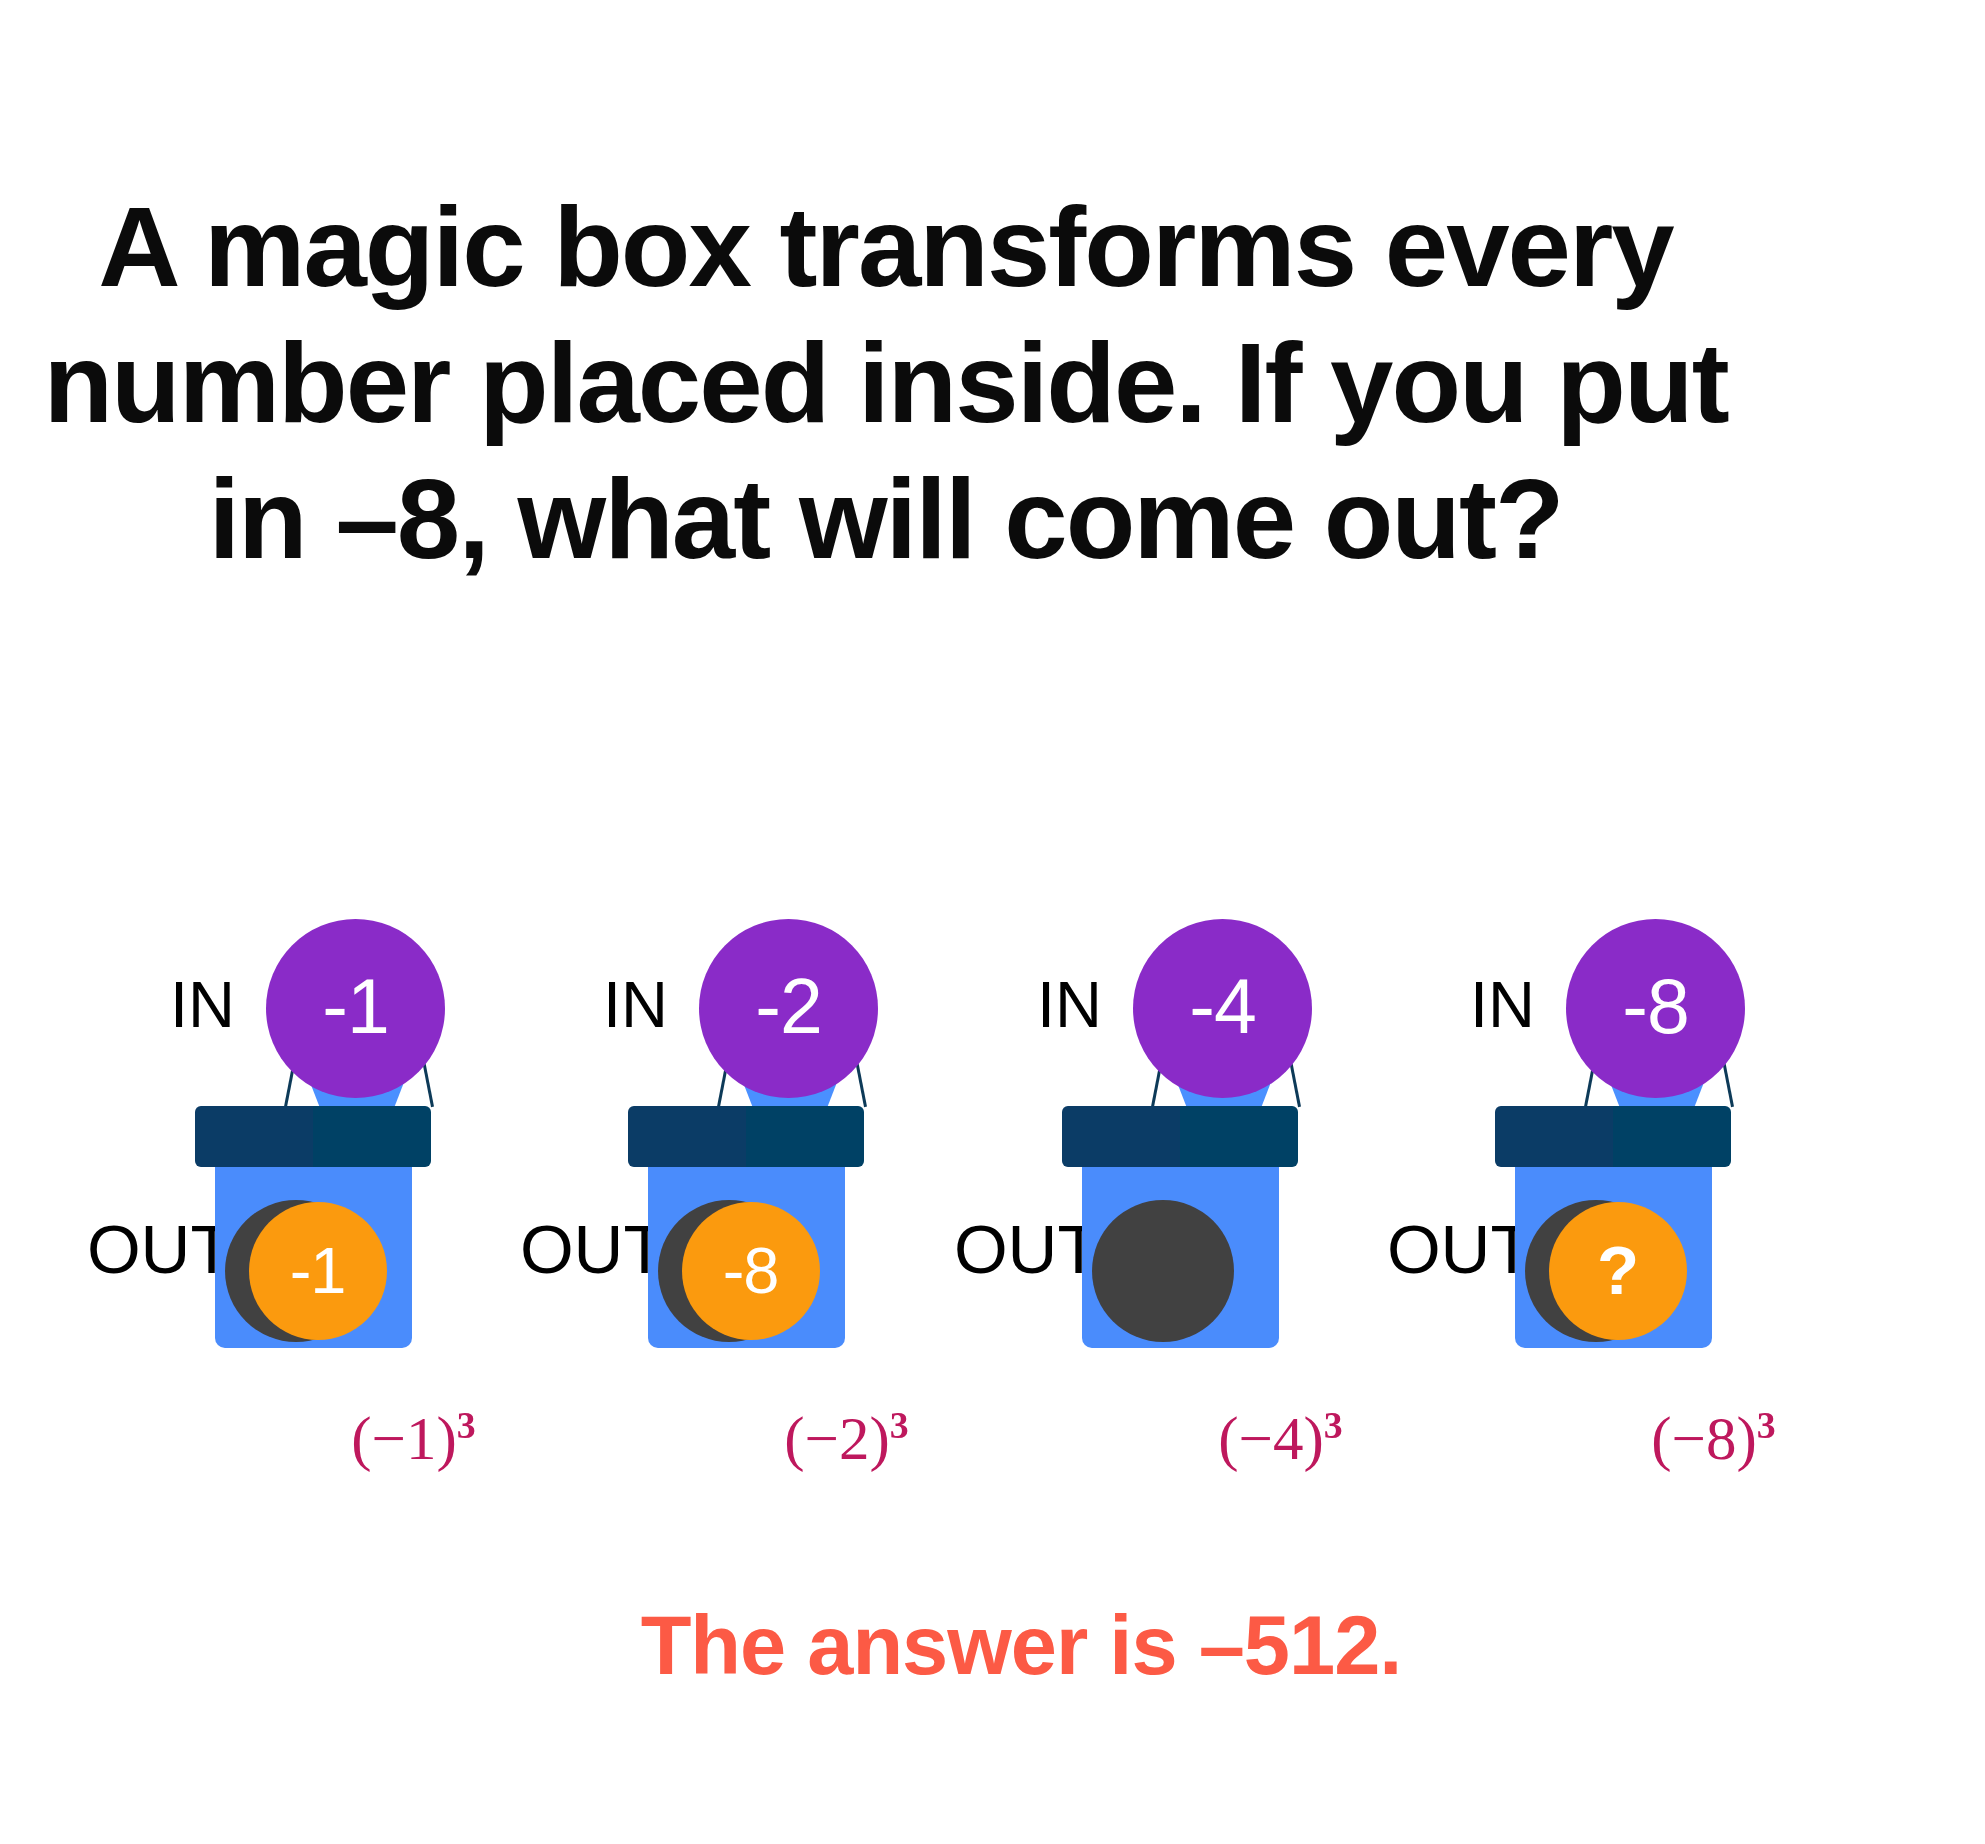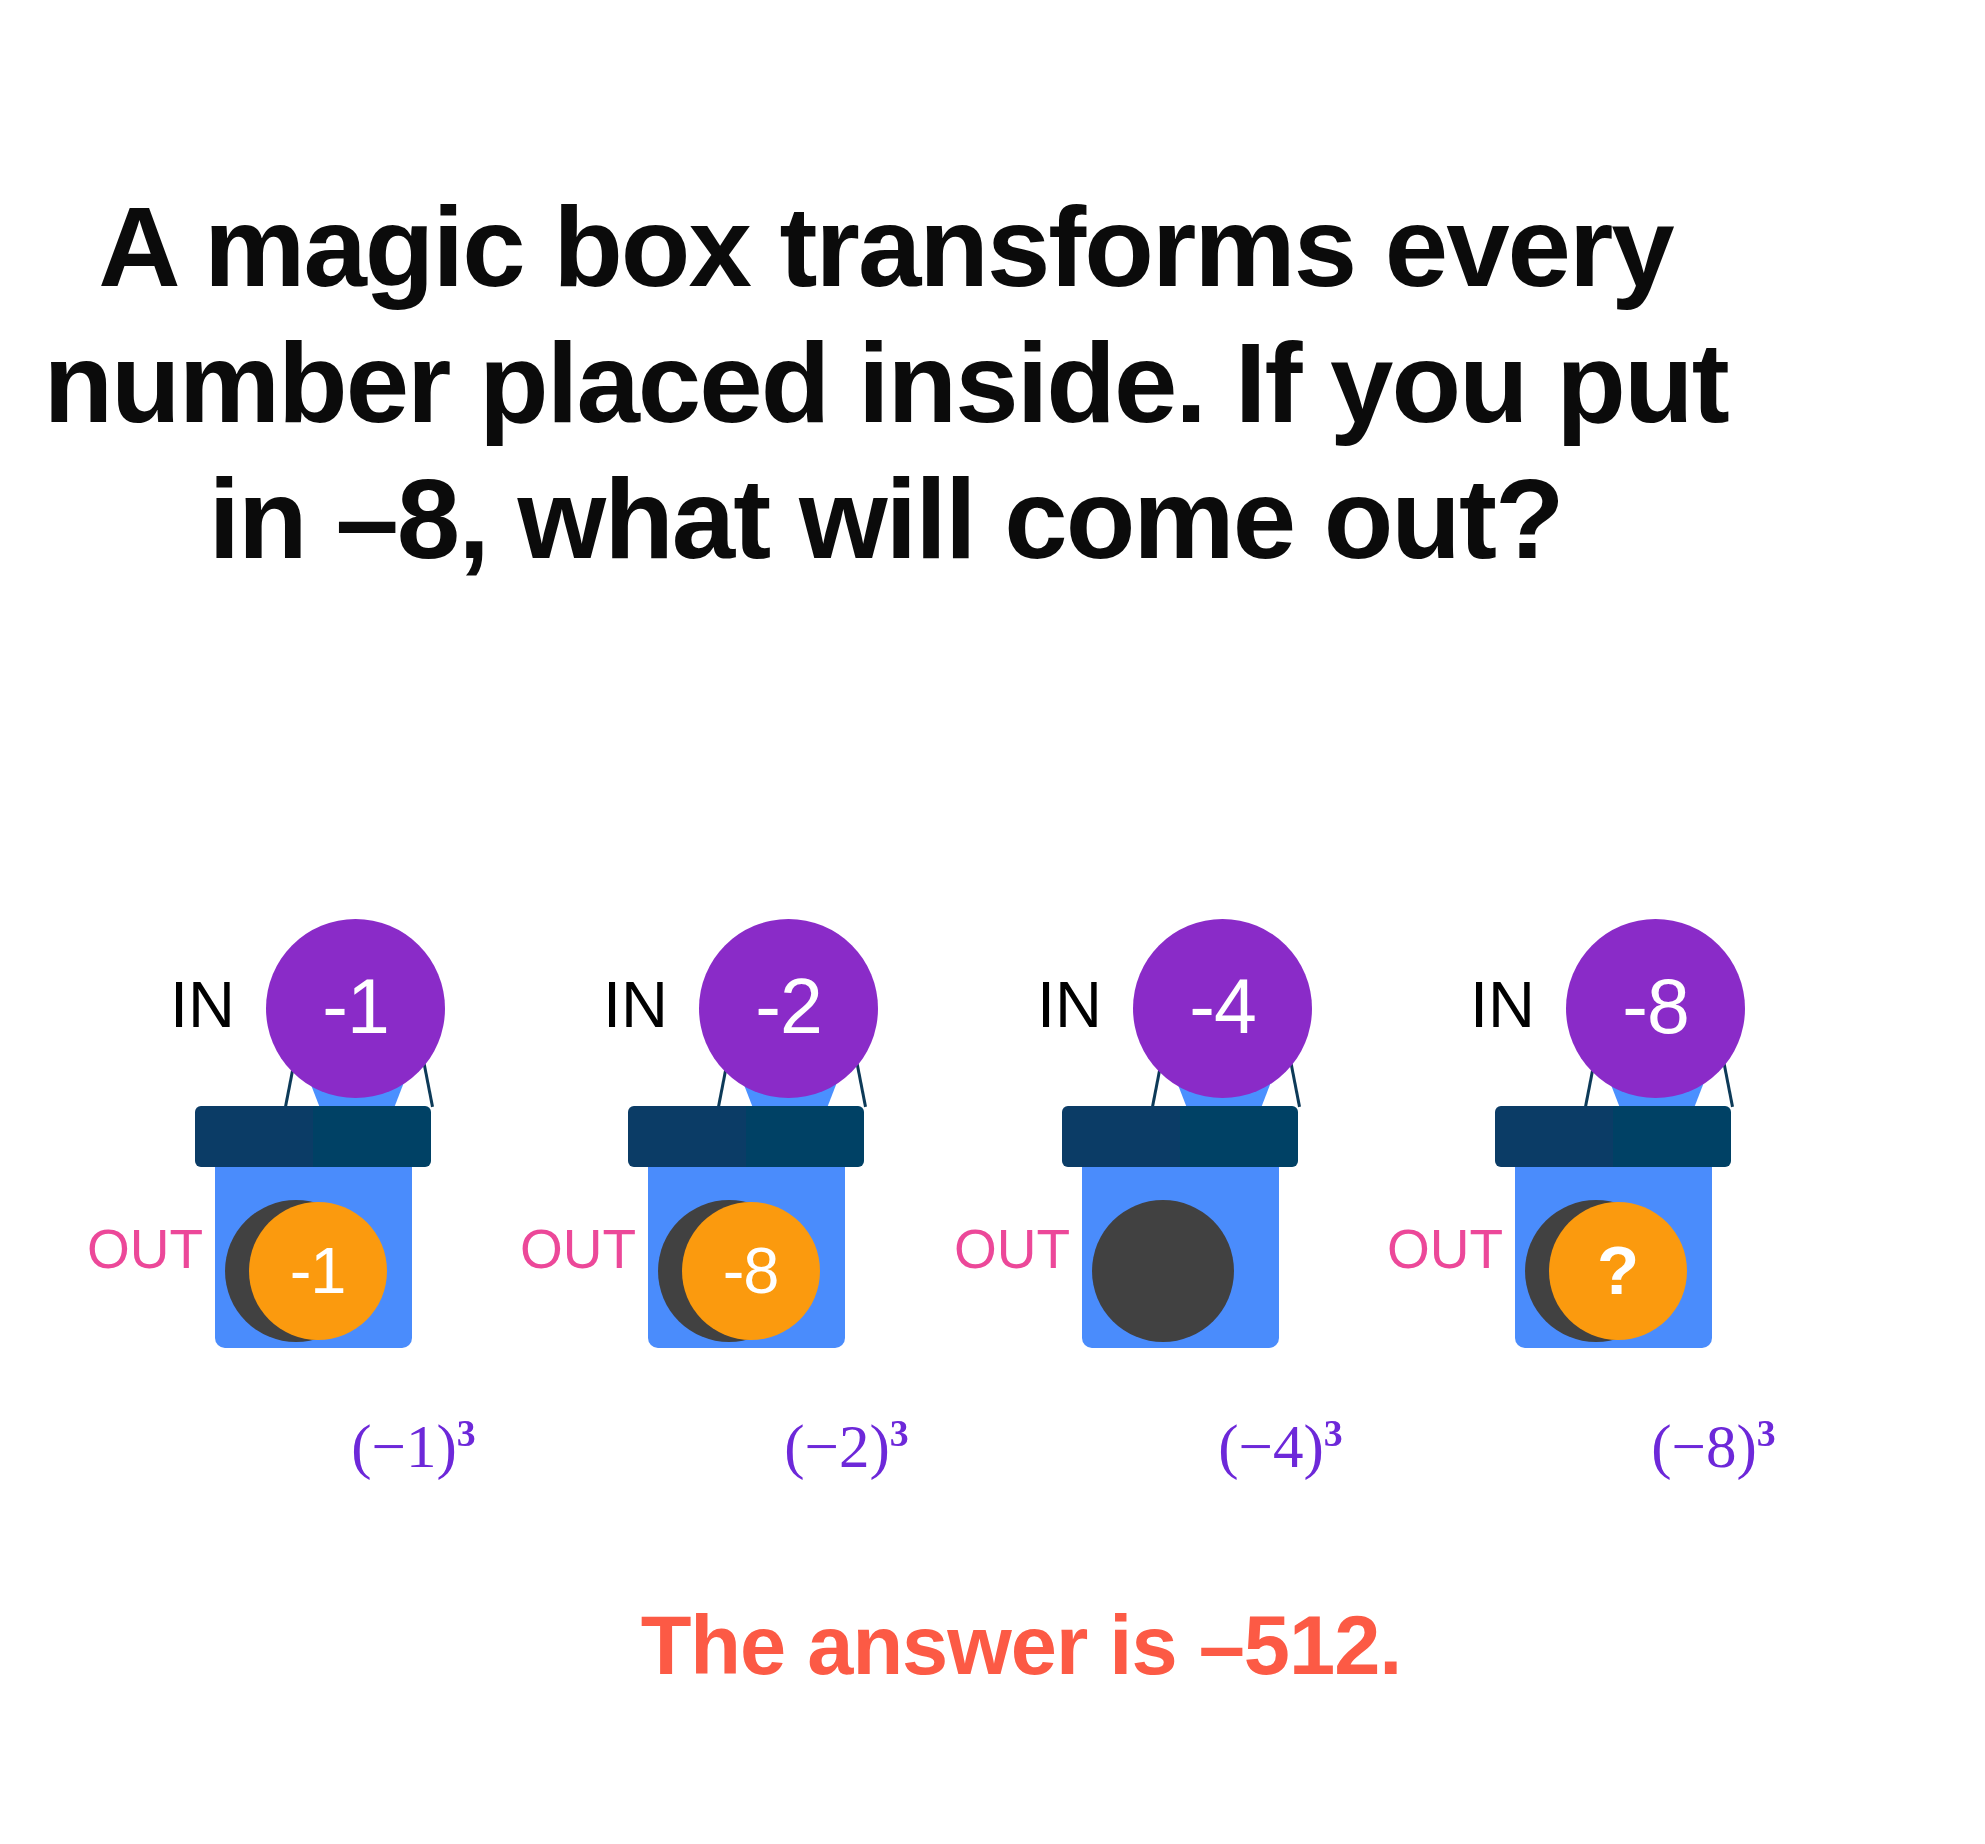--- a/index.html
+++ b/index.html
@@ -60,23 +60,23 @@
     line-height: 65px;
     color: #000000;
     letter-spacing: 0px;
     font-weight: 400;
   }
   
   .out-label {
     position: absolute;
     left: 7.9px;
     top: 330px;
-    font-size: 55px;
+    font-size: 69px;
     line-height: 65px;
-    color: #ec4899;
+    color: #000000;
     letter-spacing: 0px;
     font-weight: 400;
   }
 
   
   .in-ball {
     position: absolute;
     left: 187px;
     top: 31.5px;
     width: 179px;
@@ -208,27 +208,27 @@
   
   .math-row {
     position: absolute;
     left: 0;
     top: 1387px;
     width: 1986px;
     height: 118px;
   }
   .math-expr {
     position: absolute;
-    top: 12px;
+    top: 4px;
     width: 433px;
     text-align: center;
     font-family: "Liberation Serif", "DejaVu Serif", serif;
     font-size: 61px;
     line-height: 95px;
-    color: #6d28d9;
+    color: #be185d;
     white-space: nowrap;
   }
   .math-expr sup {
     font-size: 0.62em;
     vertical-align: super;
     line-height: 0;
     font-weight: bold;
   }
   .m-0 { left: 197px; }
   .m-1 { left: 630px; }

